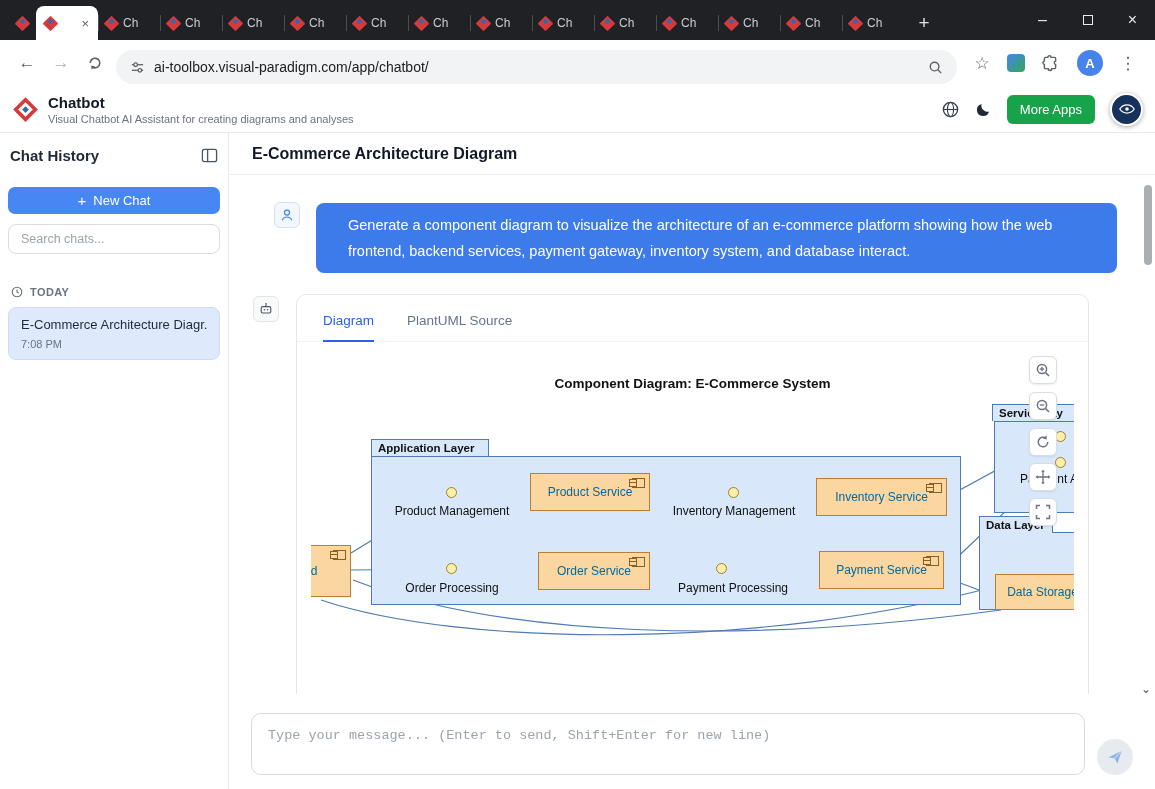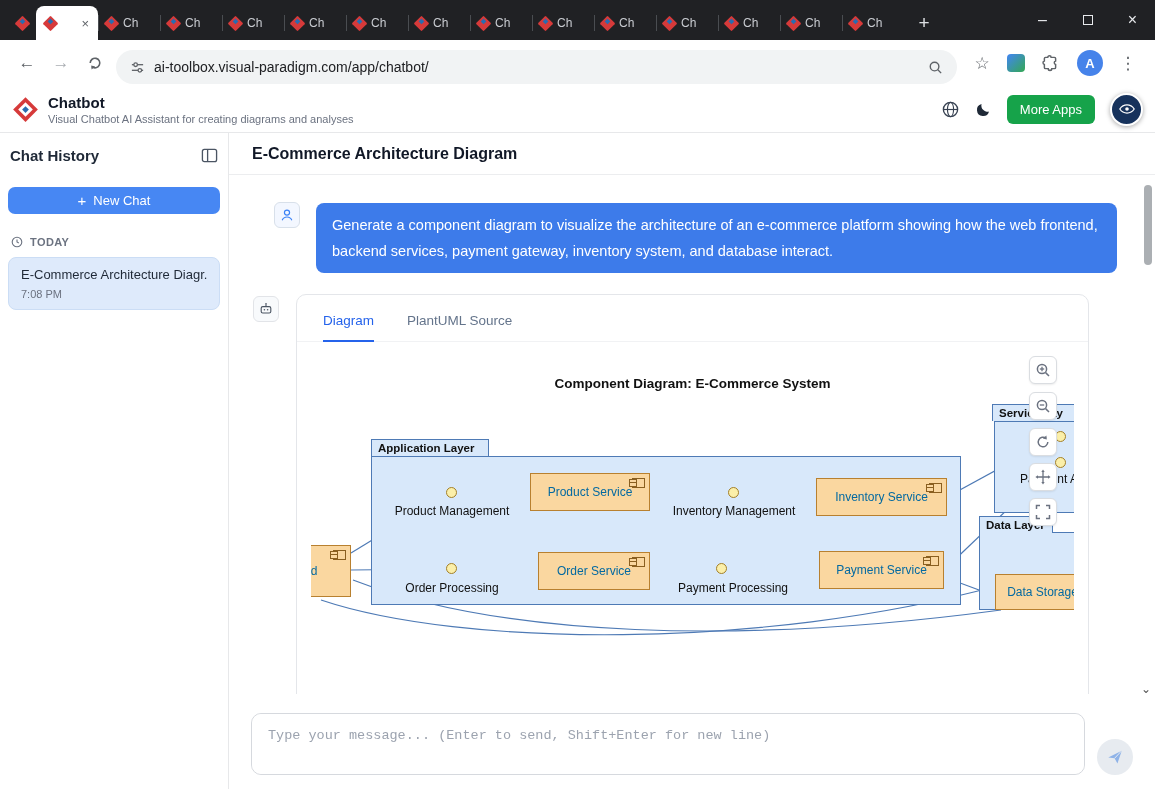--- a/index.html
+++ b/index.html
@@ -43,35 +43,35 @@
 
   
   .bodyrow { display:flex; height:656px; }
   .sidebar { width:229px; flex:none; border-right:1px solid #E7E8EA; padding:14px 8px 0 8px; background:#fff; }
   .sb-header { display:flex; align-items:center; justify-content:space-between; padding:0 2px; }
   .sb-title { font-size:15px; font-weight:bold; color:#1F2937; }
   .new-chat { margin-top:23px; width:100%; height:27px; background:#4787F3; color:#fff; border:none; border-radius:7px; font-size:13px; display:flex; align-items:center; justify-content:center; gap:7px; font-family:inherit; }
   .new-chat .plus { font-size:15px; }
   .search-input { margin-top:10px; width:100%; height:30px; border:1px solid #D9DCE1; border-radius:8px; padding:0 12px; font-size:12.5px; color:#374151; font-family:inherit; outline:none; }
   .search-input::placeholder { color:#9CA3AF; }
-  .section-row { margin-top:22px; display:flex; align-items:center; gap:7px; padding-left:3px; color:#6B7280; font-size:11px; font-weight:bold; letter-spacing:.4px; }
+  .section-row { margin-top:32px; display:flex; align-items:center; gap:7px; padding-left:3px; color:#6B7280; font-size:11px; font-weight:bold; letter-spacing:.4px; }
   .chat-item { margin-top:9px; background:#DEEAFB; border:1px solid #CBDDF5; border-radius:8px; padding:9px 12px; }
   .chat-item-title { font-size:13px; color:#1F2937; white-space:nowrap; overflow:hidden; }
   .chat-item-time { margin-top:6px; font-size:11px; color:#6B7280; }
 
   
   .main { flex:1; position:relative; background:#fff; }
   .page-title-row { height:42px; display:flex; align-items:center; padding-left:23px; border-bottom:1px solid #ECEDEF; }
   .page-title { font-size:16px; font-weight:bold; color:#111827; }
   .chat-scroll { position:absolute; top:43px; left:0; right:10px; bottom:95px; overflow:hidden; }
 
   .msg-avatar { position:absolute; width:26px; height:26px; border-radius:6px; border:1px solid #D8E0EA; background:#F3F7FF; display:flex; align-items:center; justify-content:center; }
   .user-avatar { left:45px; top:26px; }
   .bot-avatar { left:24px; top:120px; background:#F8FAFC; border-color:#E2E4E8; }
-  .user-bubble { position:absolute; left:87px; top:27px; width:801px; background:#3D7BEA; color:#fff; border-radius:8px; padding:9px 16px; font-size:14.5px; line-height:26px; }
+  .user-bubble { position:absolute; left:87px; top:27px; width:801px; background:#3D7BEA; color:#fff; border-radius:8px; padding:9px 32px; font-size:14.5px; line-height:26px; }
 
   .result-card { position:absolute; left:67px; top:118px; width:793px; height:470px; border:1px solid #E4E6EA; border-radius:10px; background:#fff; }
   .tabs-row { height:47px; display:flex; align-items:flex-end; padding-left:26px; gap:33px; border-bottom:1px solid #F1F2F4; }
   .ctab { font-size:13.5px; padding-bottom:13px; cursor:default; }
   .ctab.active { color:#2563EB; padding-bottom:12px; border-bottom:2px solid #2563EB; margin-bottom:-1px; }
   .ctab.idle { color:#64748B; }
 
   .canvas { position:relative; margin:10px 14px 0 14px; height:345px; overflow:hidden; background:#fff; }
   .dg-title { position:absolute; top:24px; left:0; width:100%; text-align:center; font-weight:bold; font-size:13.5px; color:#111; }
   .lines { position:absolute; left:0; top:0; }
@@ -243,20 +243,21 @@
         <span class="sb-title">Chat History</span>
         <svg width="17" height="17" viewBox="0 0 18 18">
             <rect x="1.5" y="2.5" width="15" height="13" rx="2" fill="none" stroke="#4B5563" stroke-width="1.4"></rect>
             <line x1="7" y1="2.5" x2="7" y2="15.5" stroke="#4B5563" stroke-width="1.4"></line>
           </svg>
       </div>
       <button class="new-chat">
         <span class="plus">+</span>
         <span>New Chat</span>
       </button>
+      <input class="search-input" placeholder="Search chats..." style="">
       <div class="section-row">
         <svg width="12" height="12" viewBox="0 0 12 12">
             <circle cx="6" cy="6" r="4.8" fill="none" stroke="#6B7280" stroke-width="1.1"></circle>
             <path d="M6 3.5V6l1.8 1" stroke="#6B7280" stroke-width="1.1" fill="none"></path>
           </svg>
         <span>TODAY</span>
       </div>
       <div class="chat-item">
         <div class="chat-item-title">E-Commerce Architecture Diagr...</div>
         <div class="chat-item-time">7:08 PM</div>

